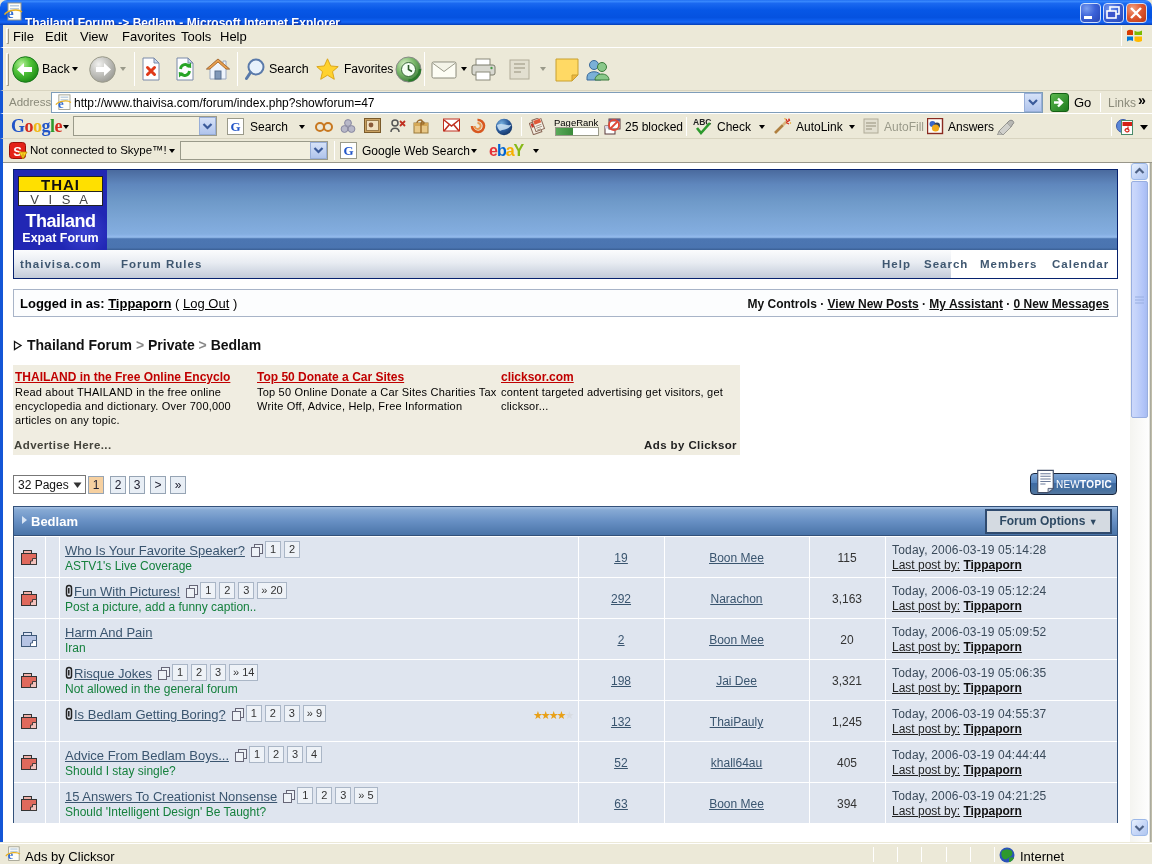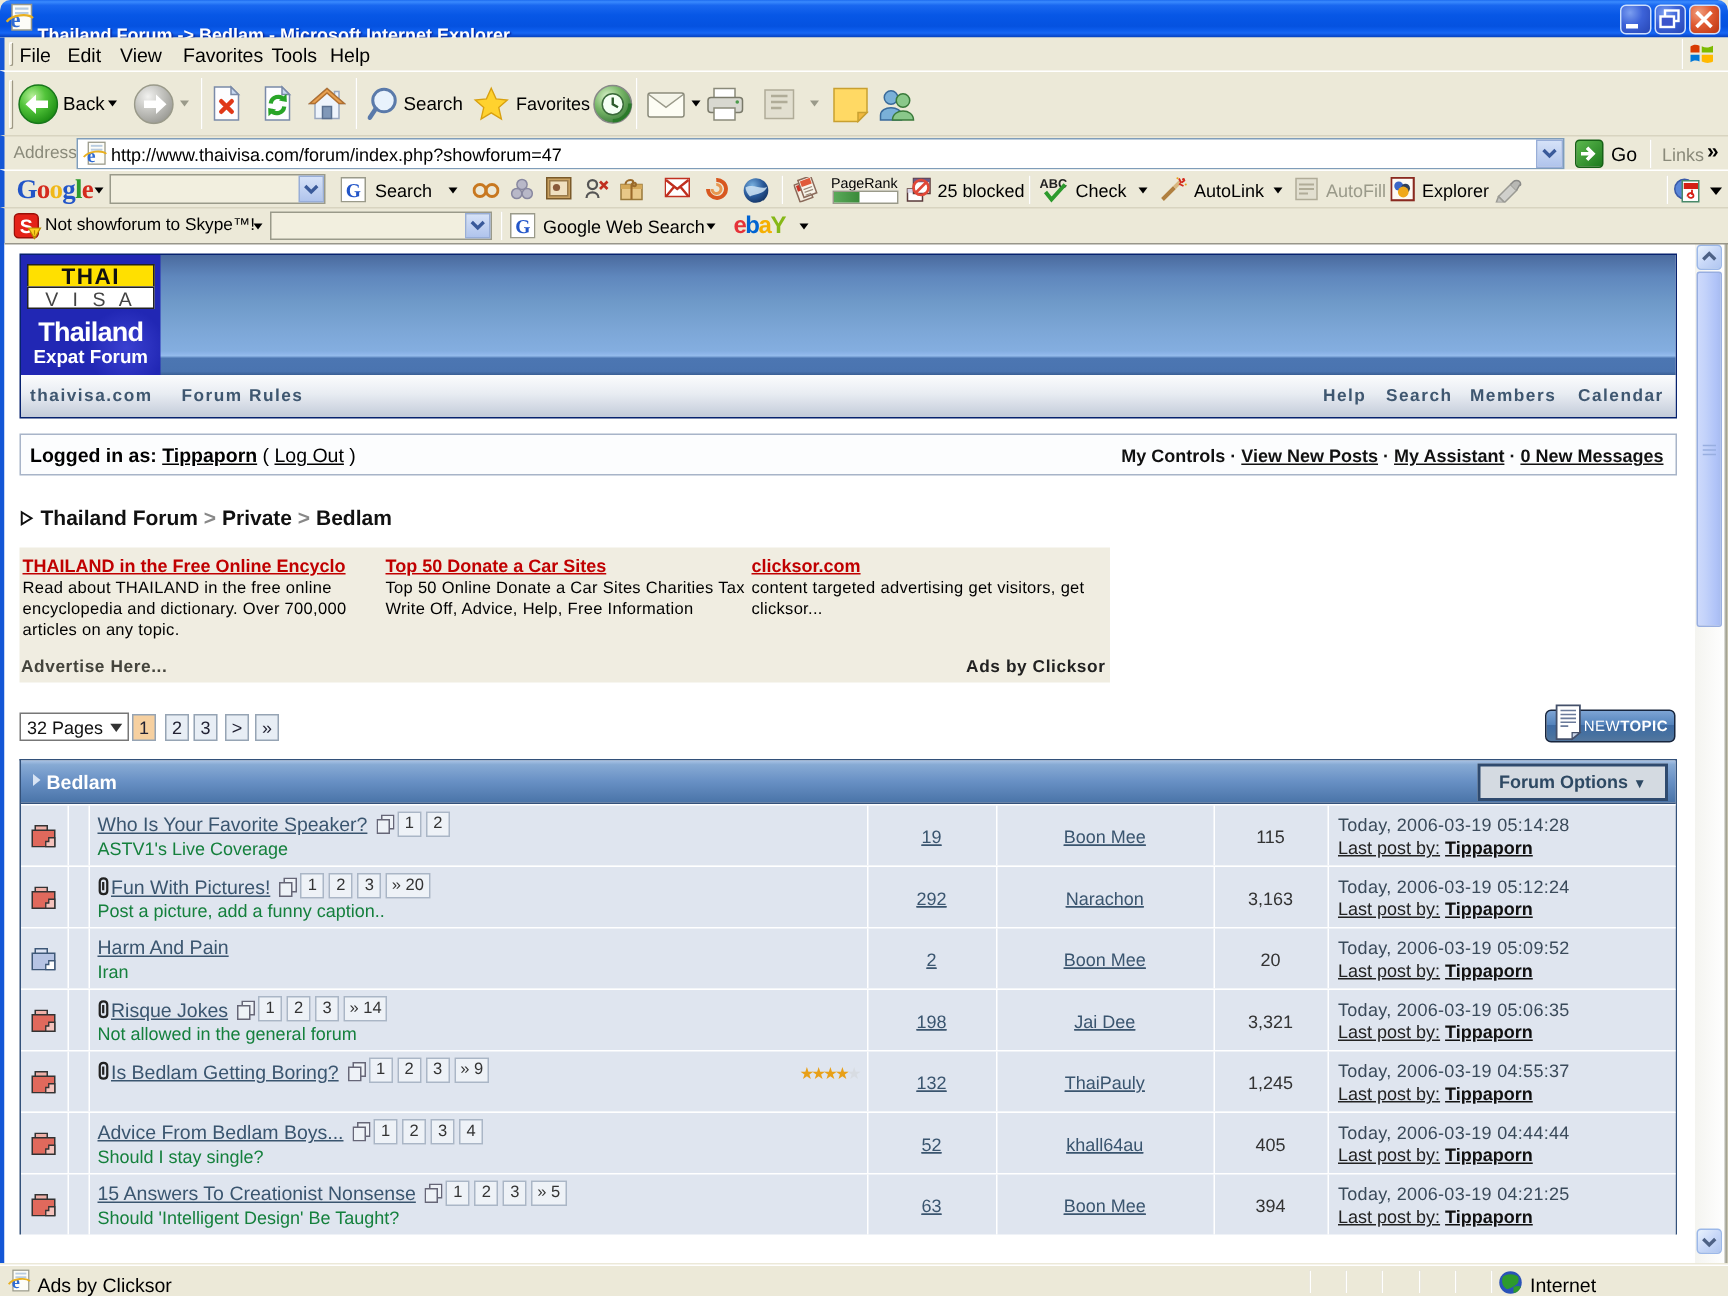--- a/index.html
+++ b/index.html
@@ -74,21 +74,21 @@
 .cname { position:absolute; color:#3a556f; font-size:12px; }
 
 
 #fhead { position:absolute; left:10px; top:7px; width:1105px; height:110px; border:1px solid #07226e; }
 #flogo { position:absolute; left:0; top:0; width:103px; height:80px; background:radial-gradient(circle 26px at 70px 62px,#3a40d0 0%,#2c32c0 60%,#2127b4 100%), radial-gradient(circle 22px at 22px 72px,#3a40d0 0%,#2127b4 100%); background-color:#2127b4; }
 #flogo .thai { position:absolute; left:4px; top:6px; width:85px; height:15px; background:#ffe000; color:#111; font-weight:bold; font-size:15px; text-align:center; line-height:15px; letter-spacing:1px; border:1px solid #222; border-bottom:none; }
 #flogo .visa { position:absolute; left:4px; top:21px; width:85px; height:15px; background:#fff; color:#444; font-size:13px; text-align:center; line-height:15px; letter-spacing:3px; border:1px solid #222; border-top:1px solid #222; }
 #flogo .tl1 { position:absolute; left:0; top:41px; width:93px; color:#fff; font-weight:bold; font-size:18px; text-align:center; letter-spacing:-0.5px; }
 #flogo .tl2 { position:absolute; left:0; top:61px; width:93px; color:#fff; font-weight:bold; font-size:12.5px; text-align:center; }
 #fgrad { position:absolute; left:93px; top:0; width:1010px; height:80px; background:linear-gradient(180deg,#4a6a9e 0%,#5f87bd 18%,#6f9ac9 40%,#7ca6d6 62%,#84aee0 80%,#8cb4e8 82%,#95bcec 84%,#4c76b2 86%,#4a74b0 97%,#3a5f94 100%); }
-#fnav { position:absolute; left:0; top:80px; width:1103px; height:28px; background:linear-gradient(180deg,#fbfcfd 0%,#e8ecf2 45%,#c3cbd9 100%); }
+#fnav { position:absolute; left:0; top:80px; width:937px; height:28px; background:linear-gradient(180deg,#fbfcfd 0%,#e8ecf2 45%,#c3cbd9 100%); }
 #fnav span { position:absolute; top:8px; font-weight:bold; color:#3F5770; font-size:11.5px; letter-spacing:1px; }
 #loggedbar { position:absolute; left:10px; top:127px; width:1105px; height:28px; background:#fcfdfe; border:1px solid #a8b4c8; font-size:13px; }
 #loggedbar b { font-weight:bold; }
 #breadcrumb { position:absolute; left:10px; top:175px; font-size:14px; font-weight:bold; color:#111; }
 #breadcrumb .gt { color:#888; }
 #adblock { position:absolute; left:10px; top:203px; width:727px; height:90px; background:#f0ede1; font-size:12px; }
 .adtitle { color:#c00000; font-weight:bold; text-decoration:underline; position:absolute; top:5px; }
 .adbody { position:absolute; top:20px; color:#000; line-height:14px; font-size:11px; letter-spacing:0.2px; }
 #advhere { position:absolute; left:1px; top:74px; color:#44443c; font-size:11.5px; font-weight:bold; letter-spacing:0.4px; }
 #adsbyc { position:absolute; right:3px; top:74px; color:#222; font-size:11.5px; font-weight:bold; letter-spacing:0.4px; }
@@ -393,21 +393,21 @@
       <rect x="1" y="1" width="14" height="14" fill="#e2dfd0" stroke="#b0ac98"></rect>
       <path d="M3 5 L13 5 M3 8 L13 8 M3 11 L9 11" stroke="#b0ac98" stroke-width="1.4"></path>
     </svg>
   <span class="gtxt gray" style="left:881px;">AutoFill</span>
   <svg style="position:absolute;left:924px;top:4px;" width="17" height="17">
       <rect x="0.5" y="0.5" width="15" height="15" fill="#fdfaf4" stroke="#8a2a20" stroke-width="1.4"></rect>
       <circle cx="5.5" cy="6" r="3" fill="#3a66c8"></circle>
       <circle cx="10" cy="7.5" r="3" fill="#30405a"></circle>
       <circle cx="8.5" cy="10" r="3.6" fill="#f0a818"></circle>
     </svg>
-  <span class="gtxt" style="left:945px;">Explorer</span>
+  <span class="gtxt" style="left:945px;">Answers</span>
   <svg style="position:absolute;left:993px;top:4px;" width="20" height="17">
       <path d="M3 13 L11 5 L15 9 L7 17 Z" fill="#d0d0cc" stroke="#9a9a94"></path>
       <path d="M11 5 L13 3 C14 2 16 2 17 3 C18 4 18 6 17 5.5 L15 9" fill="#b8b8b4" stroke="#8a8a88"></path>
       <path d="M3 13 L1.5 17 L7 17 Z" fill="#c4c4c0" stroke="#9a9a94"></path>
     </svg>
   <div class="gsep" style="left:1108px;"></div>
     <svg style="position:absolute;left:1113px;top:3px;" width="19" height="19">
       <circle cx="7" cy="9" r="6.5" fill="#5a86d8" stroke="#3a5aa8"></circle>
       <rect x="5.5" y="3.5" width="11" height="14" fill="#fdfdfd" stroke="#4a8a6a"></rect>
       <rect x="6.5" y="5" width="9.5" height="4" fill="#d42015"></rect>
@@ -415,21 +415,21 @@
     </svg>
   <div class="drp" style="left:1137px;top:11px;border-left-width:4px;border-right-width:4px;border-top-width:5px;"></div>
 </div>
 
 <div id="sbar">
   <svg style="position:absolute;left:6px;top:3px;" width="19" height="19">
       <rect x="0.5" y="0.5" width="16" height="16" rx="3" fill="#e42218" stroke="#9a1008"></rect>
       <text x="8.5" y="13.5" text-anchor="middle" font-size="13" font-weight="bold" fill="#fff" font-family="Liberation Sans">S</text>
       <path d="M10 10 L18 10 L14 17 Z M14 11.5 L14 14.5 M14 15.2 L14 16" fill="#ffd022" stroke="#b88a00" stroke-width="0.8"></path>
     </svg>
-  <span class="stxt" style="left:27px;font-size:11.5px;">Not showforum to Skype™!</span>
+  <span class="stxt" style="left:27px;font-size:11.5px;">Not connected to Skype™!</span>
   <div class="drp" style="left:166px;top:10px;"></div>
   <div id="sfield">
       <div class="dd"><svg width="15" height="15">
           <path d="M3.5 5 L7.5 9 L11.5 5" fill="none" stroke="#3a5a9a" stroke-width="2.2"></path>
         </svg></div>
     </div>
   <div class="gsep" style="left:331px;top:2px;"></div>
   <svg style="position:absolute;left:337px;top:3px;" width="17" height="17">
       <rect x="0.5" y="0.5" width="16" height="16" fill="#fff" stroke="#9a9a8a"></rect>
       <text x="8.5" y="13" text-anchor="middle" font-size="13" font-weight="bold" fill="#2255c8" font-family="Liberation Serif">G</text>

